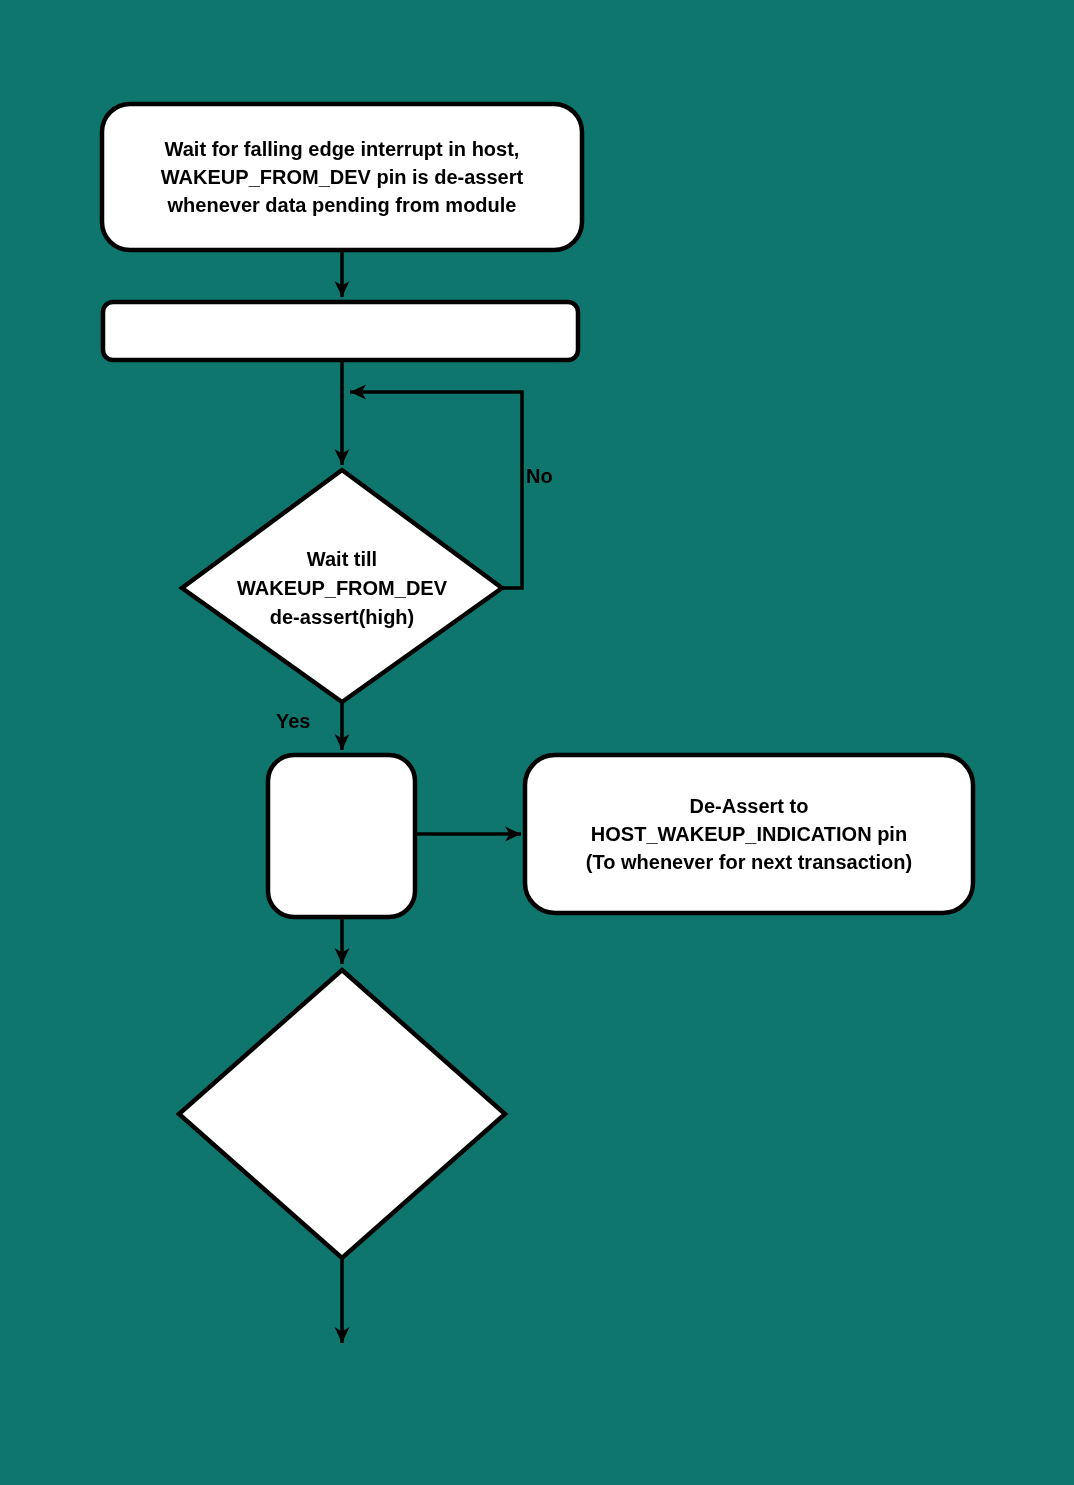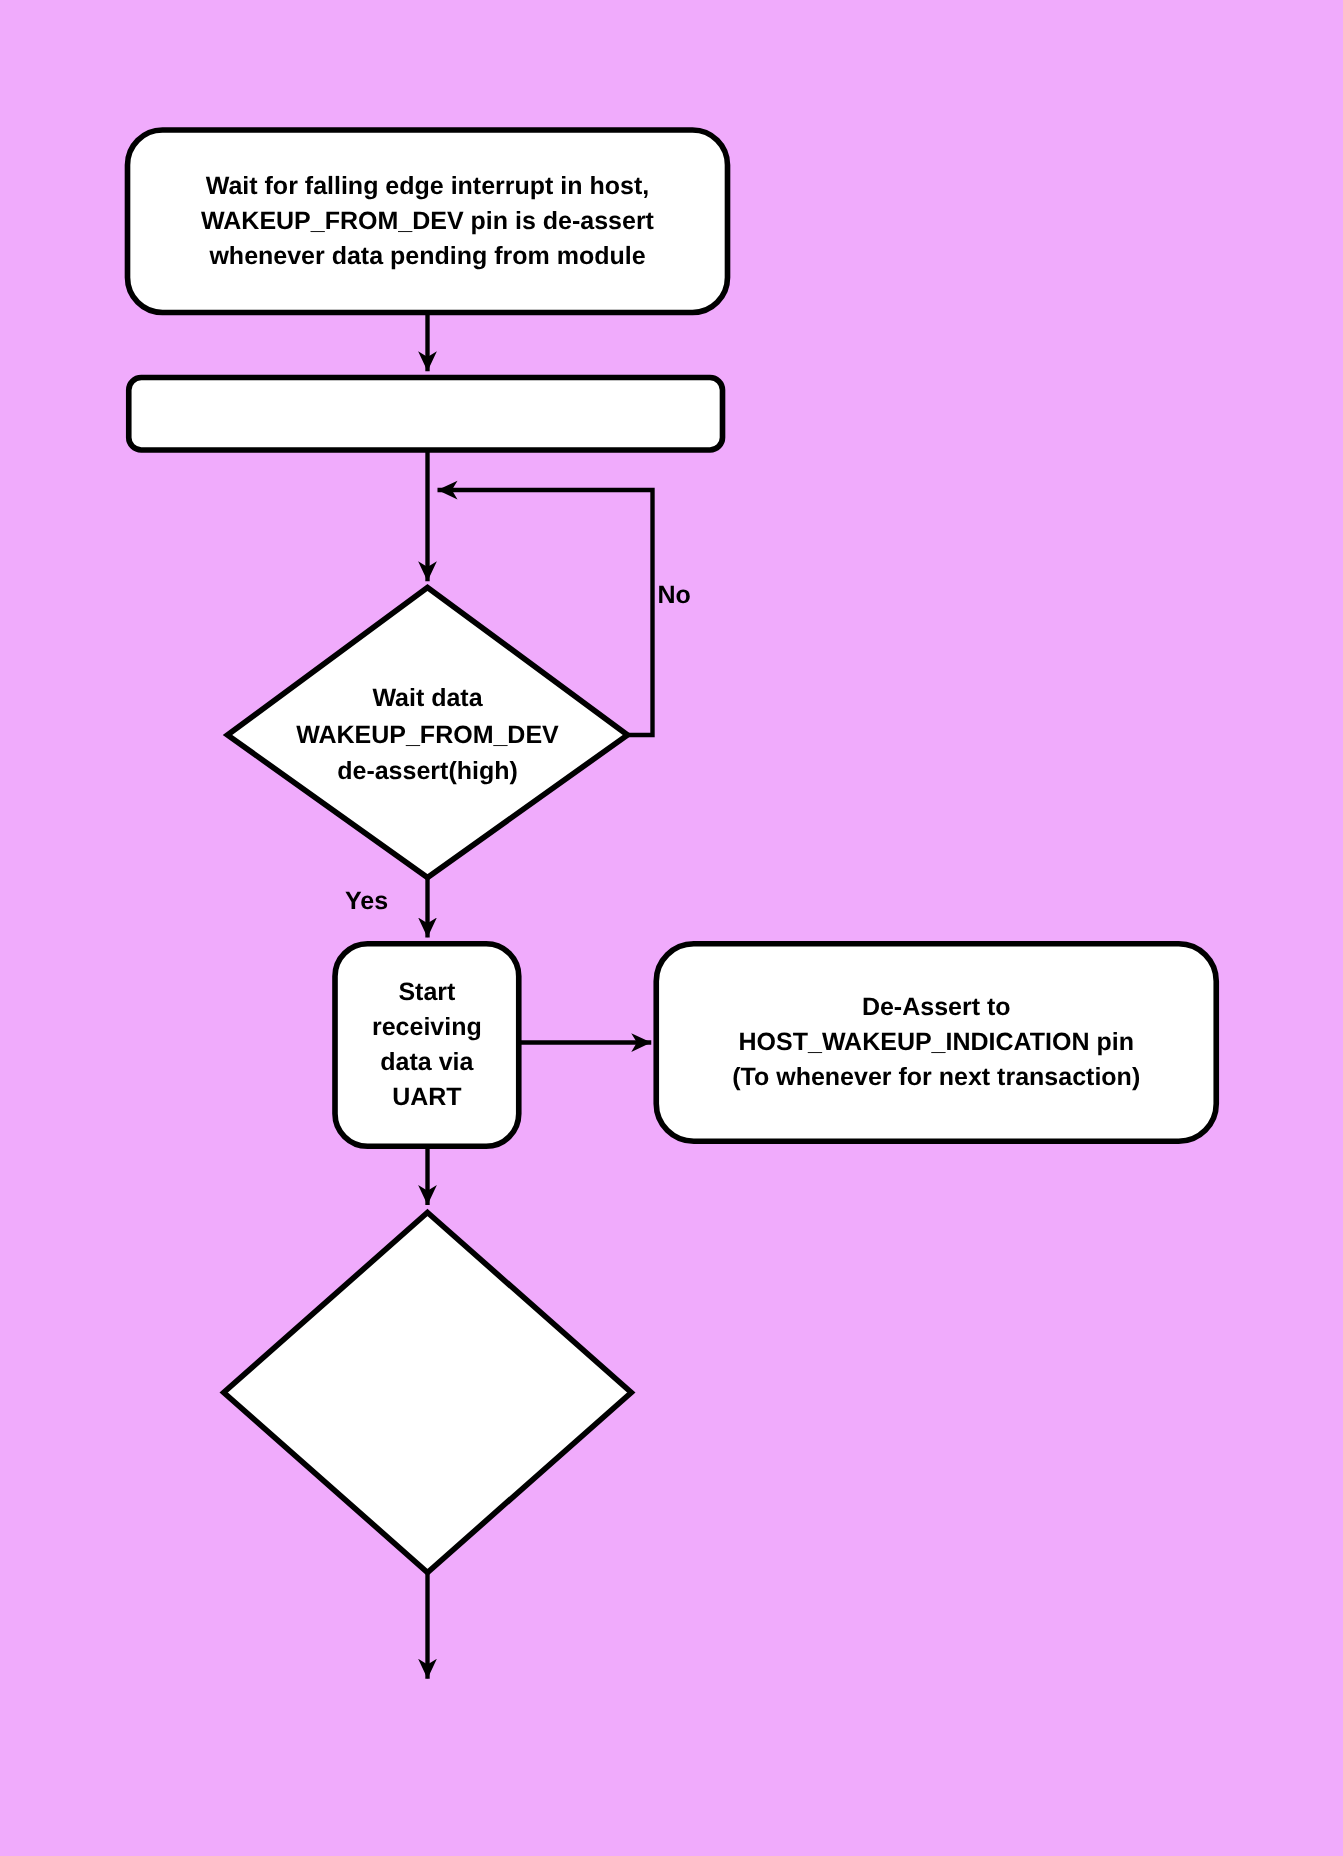--- a/index.html
+++ b/index.html
@@ -4,21 +4,21 @@
 <style>
   html, body {
     margin: 0;
     padding: 0;
     background: #ffffff;
   }
   .canvas {
     position: relative;
     width: 1074px;
     height: 1485px;
-    background: #f0abfc;
+    background: #0f766e;
     overflow: hidden;
     font-family: "Liberation Sans", sans-serif;
   }
   .canvas svg {
     position: absolute;
     left: 0;
     top: 0;
   }
   .node-text {
     position: absolute;
@@ -79,28 +79,24 @@
     <rect x="268" y="755" width="147" height="162" rx="26" ry="26" fill="#ffffff" stroke="#000000" stroke-width="4.5"></rect>
     <rect x="525" y="755" width="448" height="158" rx="30" ry="30" fill="#ffffff" stroke="#000000" stroke-width="4.5"></rect>
     <polygon points="342,970 505,1114 342,1258 179,1114" fill="#ffffff" stroke="#000000" stroke-width="4.5" stroke-linejoin="miter"></polygon>
   </svg>
 
   <div class="node-text" style="left:102px; top:104px; width:480px; height:146px;">Wait for falling edge interrupt in host,
 WAKEUP_FROM_DEV pin is de-assert
 whenever data pending from module</div>
 
 
-  <div class="node-text" style="left:182px; top:478px; width:320px; height:220px; line-height:29px;">Wait data
+  <div class="node-text" style="left:182px; top:478px; width:320px; height:220px; line-height:29px;">Wait till
 WAKEUP_FROM_DEV
 de-assert(high)</div>
 
-  <div class="node-text" style="left:268px; top:755px; width:147px; height:162px;">Start
-receiving
-data via
-UART</div>
 
   <div class="node-text" style="left:525px; top:755px; width:448px; height:158px;">De-Assert to
 HOST_WAKEUP_INDICATION pin
 (To whenever for next transaction)</div>
 
 
   <div class="edge-label" style="left:526px; top:463px;text-align:right;">No</div>
 
   <div class="edge-label" style="left:276px; top:708px;">Yes</div>
 

